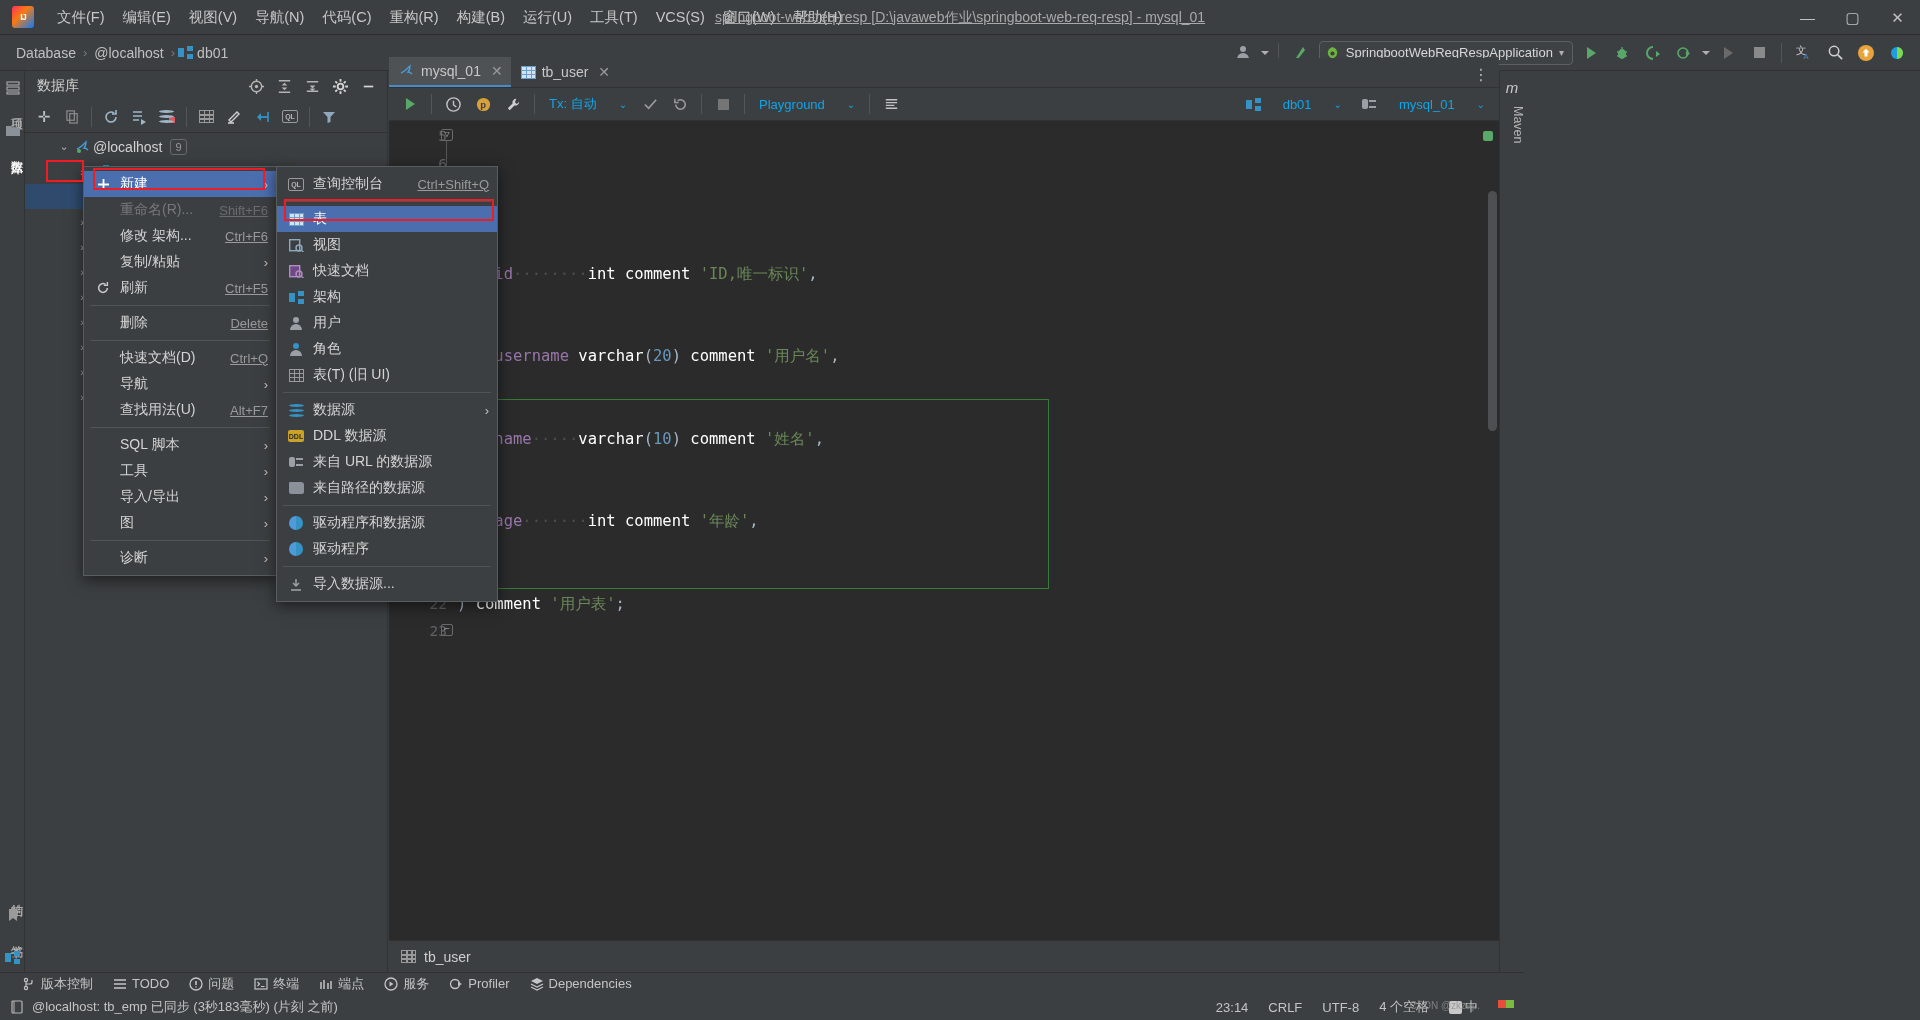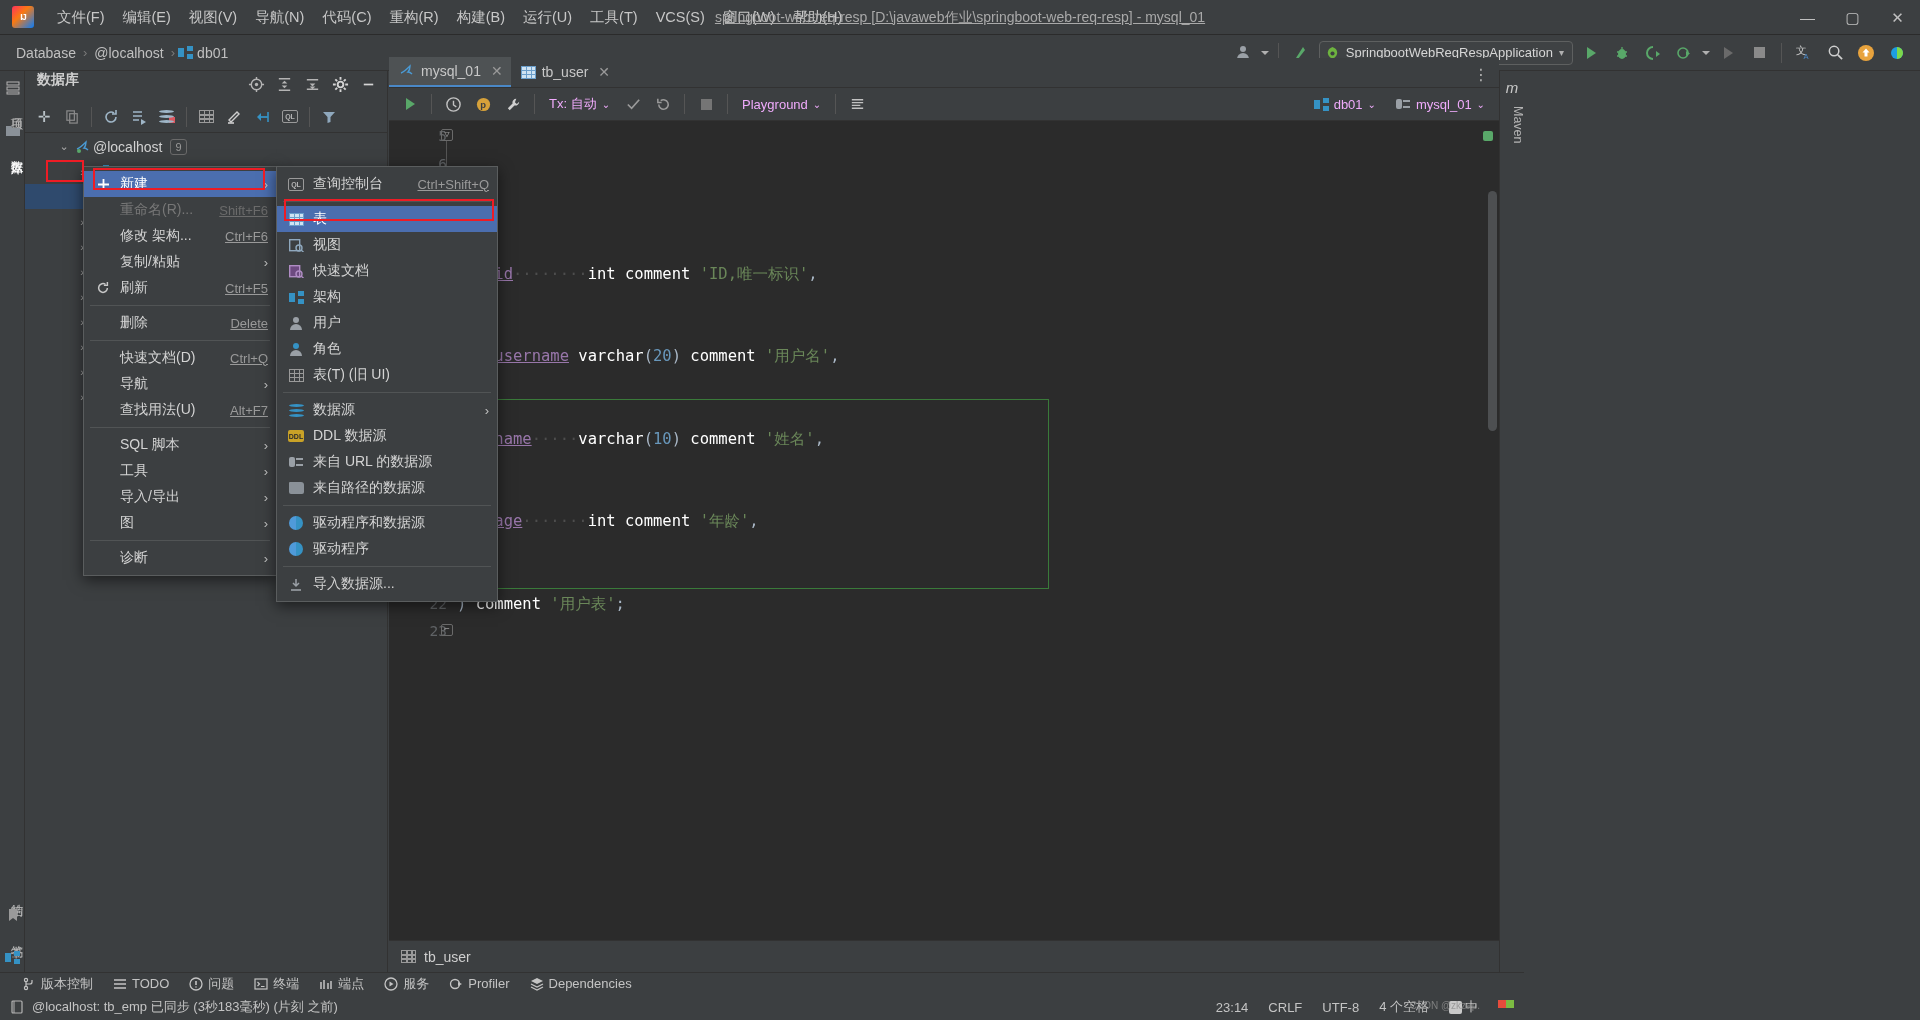--- a/index.html
+++ b/index.html
@@ -86,21 +86,21 @@
   }
   .vtab.active { color:#ffffff; }
   .vicon { width:25px; height:22px; display:flex; align-items:center; justify-content:center; }
 
   
   .dbpanel {
     position:absolute; left:25px; top:71px; width:363px; bottom:48px;
     background:#3c3f41; border-right:1px solid #323232;
   }
   .dbhead {
-    height:30px; display:flex; align-items:flex-start; padding:0 6px 0 12px;font-weight:bold;
+    height:30px; display:flex; align-items:center; padding:0 6px 0 12px;
   }
   .dbhead .title { font-size:14px; color:#cfcfcf; }
   .dbhead .acts { margin-left:auto; display:flex; gap:2px; }
   .dbtoolbar {
     height:32px; display:flex; align-items:center; padding:0 6px;
     gap:2px; border-bottom:1px solid #323232;
   }
   .dbtree { position:absolute; left:0; right:0; top:63px; bottom:0; overflow:hidden; }
   .trow { height:25px; display:flex; align-items:center; font-size:14px; color:#d2d2d2; }
   .trow .arrow { width:18px; text-align:center; color:#a9a9a9; font-size:11px; }
@@ -140,22 +140,22 @@
     height:30px; display:flex; align-items:center; gap:6px;
     padding:0 8px 0 10px; font-size:14px; color:#c8c8c8;
   }
   .etab.active { background:#4e5254; border-bottom:2px solid #4a88c7; }
   .etab .x { color:#9a9a9a; font-size:14px; margin-left:4px; }
 
   .ed-toolbar {
     height:33px; background:#3c3f41; display:flex; align-items:center;
     padding:0 8px; gap:4px; border-bottom:1px solid #323232;
   }
-  .chip { display:flex; align-items:center; gap:5px; font-size:13px;
-          color:#f0abfc; padding:2px 6px; border-radius:3px; }
+  .chip { display:flex; align-items:center; gap:22px; font-size:13px;
+          color:#0ea5e9; padding:2px 6px; border-radius:3px; }
   .ed-toolbar .right { margin-left:auto; display:flex; align-items:center; gap:8px; }
 
   .code {
     position:absolute; left:0; right:0; top:63px; bottom:32px;
     background:#2b2b2b; overflow:hidden;
     font-family:"DejaVu Sans Mono","Liberation Mono",monospace;
     font-size:15.5px; line-height:27.5px;
   }
   .gutter {
     position:absolute; left:0; top:0; bottom:0; width:68px;
@@ -163,21 +163,21 @@
     padding-top:2px; font-size:14.5px; line-height:27.5px;
   }
   .gutter div { padding-right:10px; }
   .codeband { position:absolute; left:68px; right:0; top:0; bottom:0;
               padding-top:2px; white-space:pre; }
   .cl { height:27.5px; }
   .kw   { color:#ffffff; }
   .str  { color:#6a8759;margin-top:29px; }
   .num  { color:#6897bb; }
   .ident{ color:#a9b7c6; }
-  .purple{ color:#9876aa;text-decoration:underline; }
+  .purple{ color:#9876aa; }
   .dot  { color:#4d4d4d; }
   .cmt-link { color:#6a9ad0; }
   .hl-box { position:absolute; border:1px solid #3a7a3a; }
   .fold {
     position:absolute; left:52px; width:12px; height:12px;
     border:1px solid #6a6a6a; color:#9a9a9a; font-size:9px;
     display:flex; align-items:center; justify-content:center; border-radius:2px;
   }
   .foldline { position:absolute; left:57px; width:1px; background:#555; }
 

